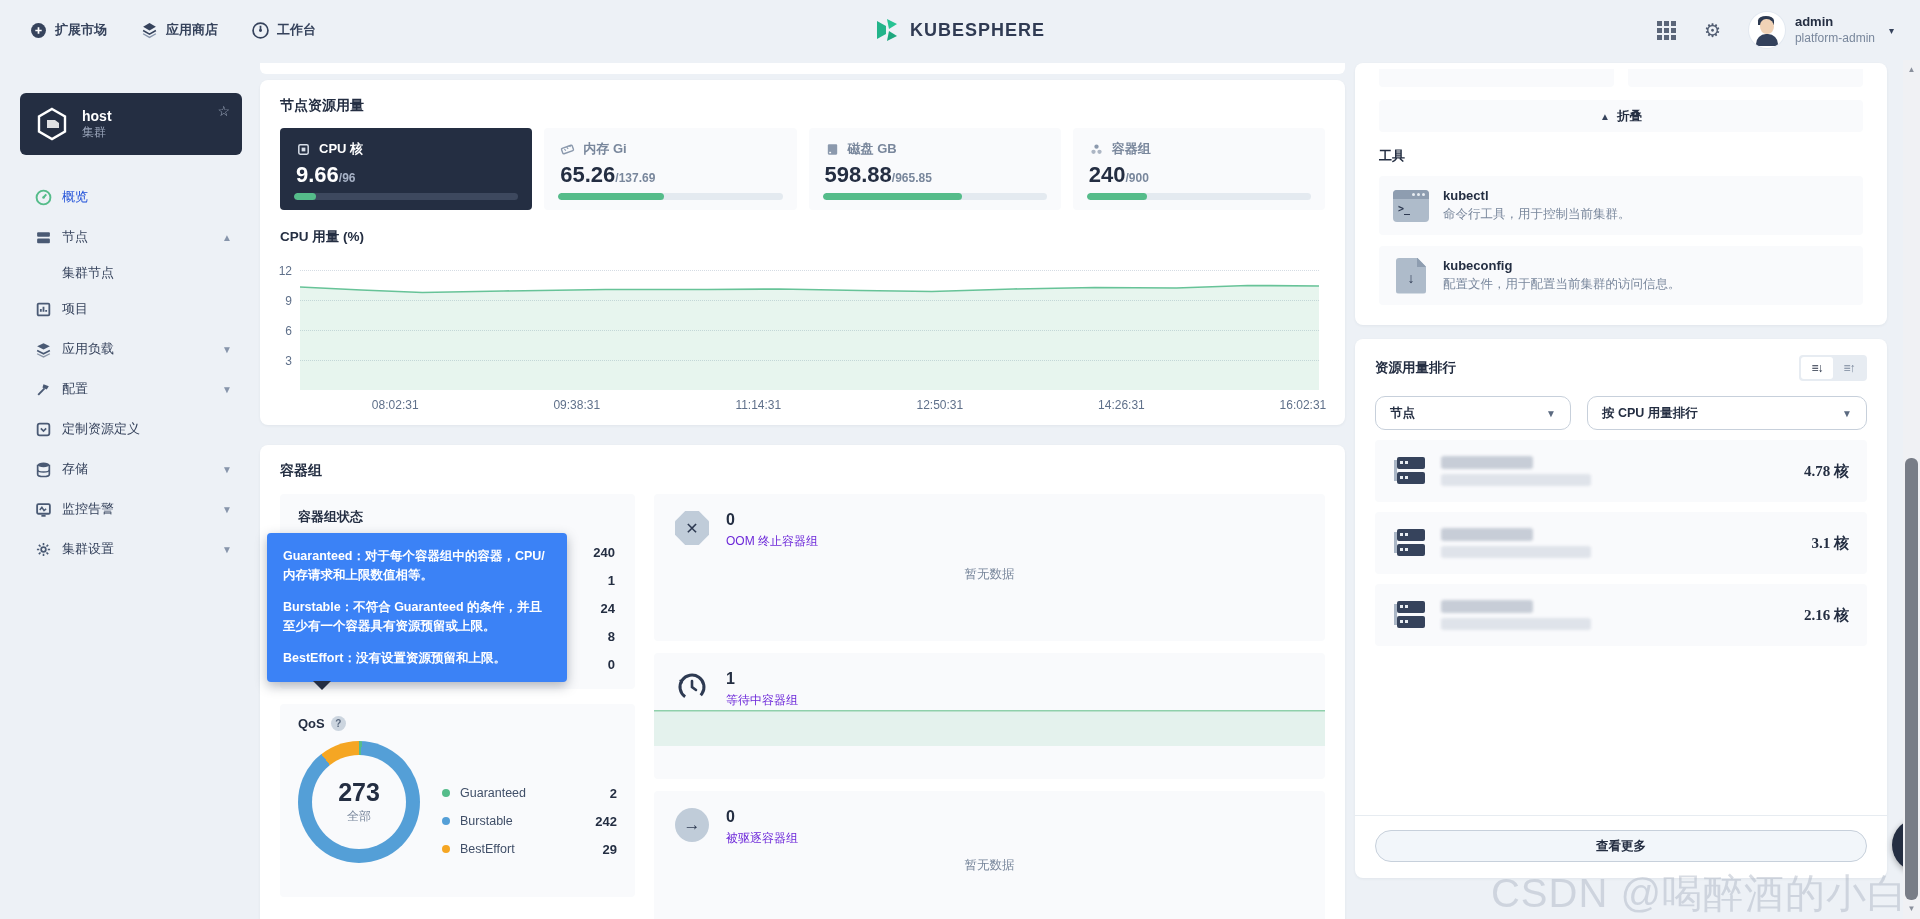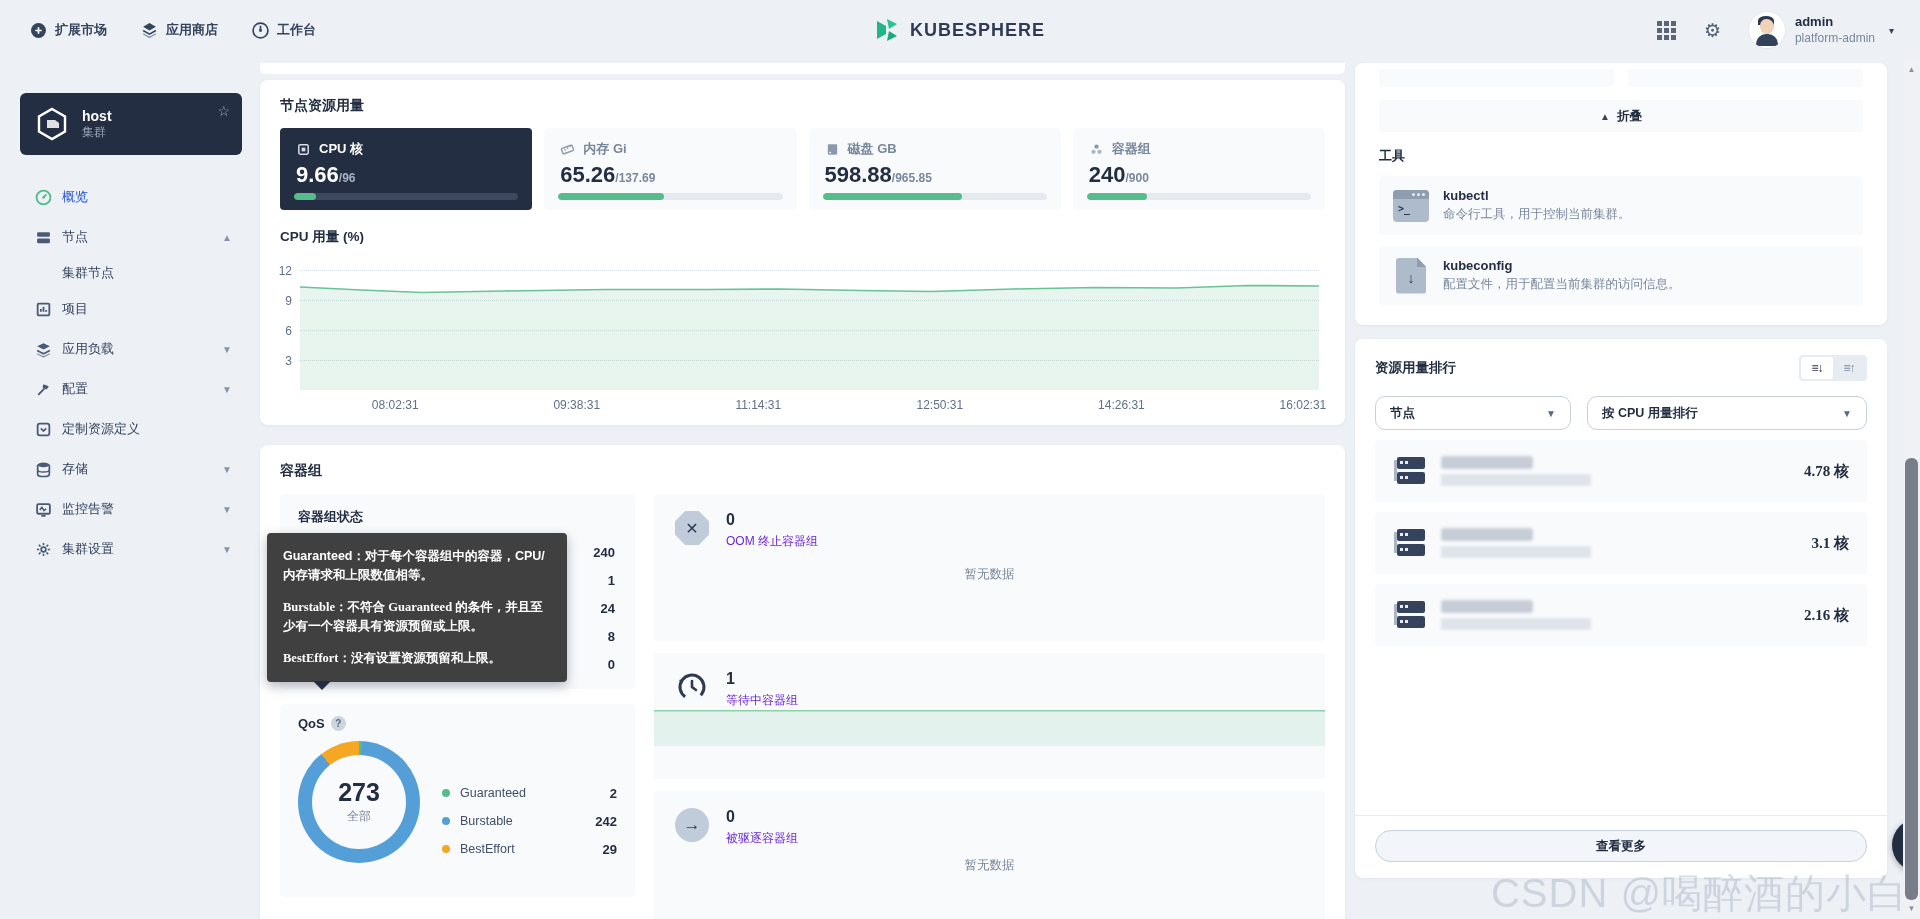--- a/index.html
+++ b/index.html
@@ -100,23 +100,23 @@
   .circle-ico { width:34px; height:34px; border-radius:50%; background:#c0ccd9; display:flex; align-items:center; justify-content:center; color:#2e3a52; font-weight:bold; font-size:17px; }
   .pstat .pval { font-size:16px; font-weight:bold; color:#242e42; line-height:1.2; }
   .pstat .plab { font-size:12px; color:#6d28d9; margin-top:4px; }
   .pstat .empty { position:absolute; left:0; right:0; text-align:center; font-size:12.5px; color:#79879c; }
   .pstat.oom { height:147px; }
   .pstat.pending { height:126px; margin-top:12px; }
   .pstat.evicted { height:140px; margin-top:12px; }
   .mini-strip { position:absolute; left:0; right:0; top:55px; height:38px; }
   .mini-strip svg { width:100%; height:38px; display:block; }
 
-  .tooltip { position:absolute; left:7px; top:88px; width:300px; background:#404040; border-radius:4px; padding:14px 16px; z-index:30; box-shadow:0 4px 12px rgba(36,46,66,.35); }
+  .tooltip { position:absolute; left:7px; top:88px; width:300px; background:#3b82f6; border-radius:4px; padding:14px 16px; z-index:30; box-shadow:0 4px 12px rgba(36,46,66,.35); }
   .tooltip p { color:#fff; font-size:12.5px; font-weight:bold; line-height:1.55; }
-  .tooltip p + p { margin-top:12px;font-family:Liberation Serif, serif; }
+  .tooltip p + p { margin-top:12px; }
   .tooltip .arrow { position:absolute; left:46px; bottom:-8px; width:0; height:0; border-left:9px solid transparent; border-right:9px solid transparent; border-top:9px solid #242e42; }
 
   
   .card.tools-card { left:1355px; top:63px; width:532px; height:262px; padding:6px 24px 0; }
   .mini-boxes { display:flex; gap:14px; }
   .mini-boxes .mb { flex:1; height:18px; background:#f9fafc; border-radius:0 0 4px 4px; }
   .collapse-bar { margin-top:13px; height:32px; background:#f9fafc; border-radius:4px; display:flex; align-items:center; justify-content:center; gap:7px; font-size:12.5px; font-weight:bold; color:#242e42; cursor:pointer; }
   .collapse-bar .ch { font-size:10px; color:#36435c; }
   .tools-title { margin-top:15px; font-size:13px; font-weight:bold; color:#242e42; }
   .tool-item { margin-top:11px; background:#f9fafc; border-radius:4px; height:59px; display:flex; align-items:center; gap:14px; padding:0 14px; cursor:pointer; }

